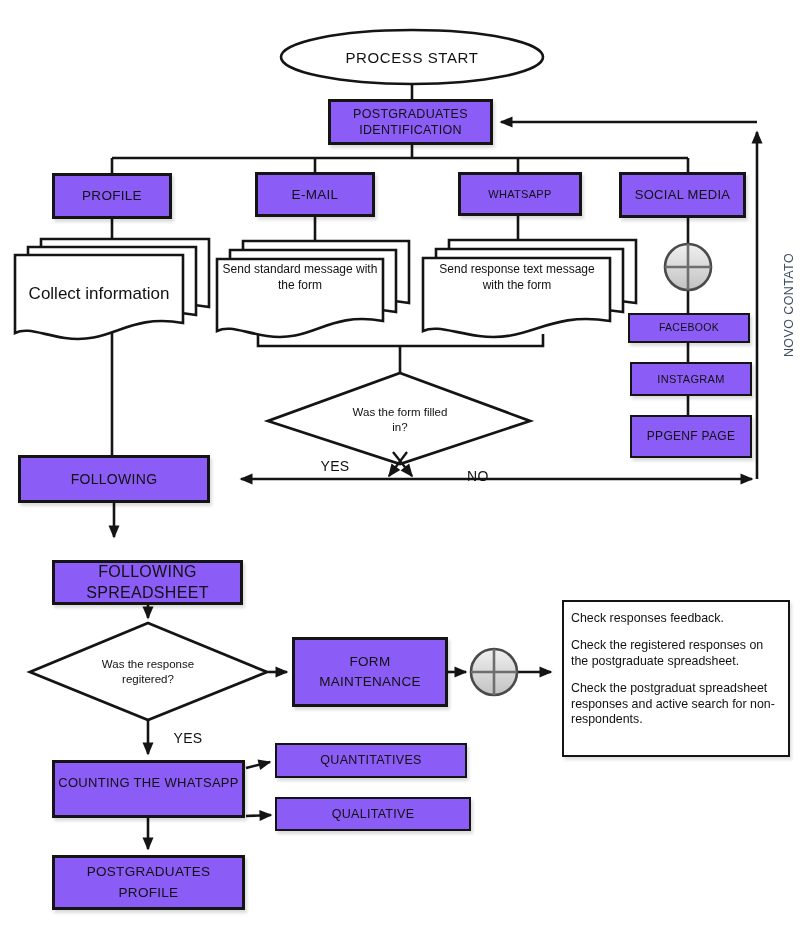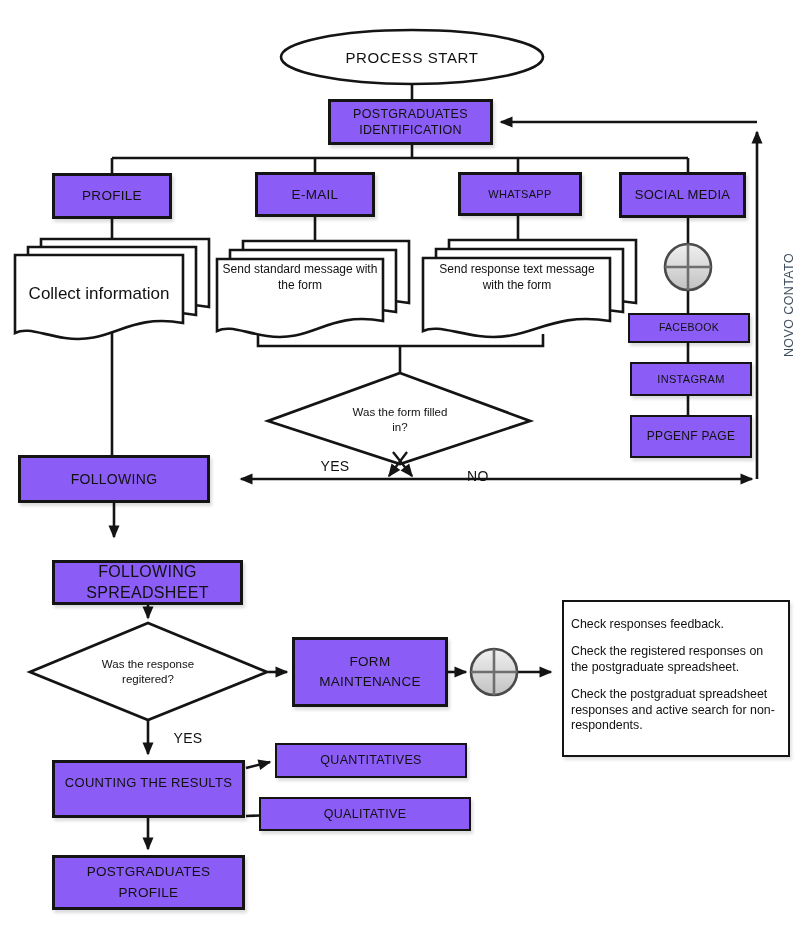--- a/index.html
+++ b/index.html
@@ -17,21 +17,21 @@
   .thin{border-width:2px;text-align:right;}
   .lbl{
     position:absolute;display:flex;align-items:center;justify-content:center;
     text-align:center;line-height:1.3;
   }
   .doc-lbl{font-size:12px;align-items:flex-start;box-sizing:border-box;}
   .dec-lbl{font-size:11.5px;}
   .yn{font-size:14px;letter-spacing:.4px;}
   .notes{
     position:absolute;box-sizing:border-box;background:#fff;border:2.5px solid #141414;
-    font-size:12.4px;text-align:left;padding:8px 7px;line-height:1.28;
+    font-size:12.4px;text-align:left;padding:2px 7px;line-height:1.28;
     box-shadow:2px 3px 3px rgba(0,0,0,.12);
   }
   .notes p{margin:7px 0 11px 0;}
   .vert{
     position:absolute;left:789px;top:305px;transform:translate(-50%,-50%) rotate(-90deg);
     white-space:nowrap;font-size:12.5px;letter-spacing:.4px;color:#3f4e5e;font-weight:500;
   }
 </style>
 </head>
 <body>
@@ -187,20 +187,20 @@
   <div class="box" style="left:52px;top:560px;width:191px;height:45px;font-size:16px;">FOLLOWING SPREADSHEET</div>
 
   <div class="box" style="left:292px;top:637px;width:156px;height:70px;font-size:13.5px;padding:0 26px;line-height:1.5;">FORM MAINTENANCE</div>
 
   <div class="notes" style="left:562px;top:600px;width:228px;height:157px;">
     <p>Check responses feedback.</p>
     <p>Check the registered responses on the postgraduate spreadsheet.</p>
     <p>Check the postgraduat spreadsheet responses and active search for non-respondents.</p>
   </div>
 
-  <div class="box" style="left:52px;top:760px;width:193px;height:58px;font-size:13px;align-items:flex-start;padding-top:12px;">COUNTING THE RESULTS</div>
+  <div class="box" style="left:52px;top:760px;width:193px;height:58px;font-size:13px;align-items:flex-start;padding-top:12px;">COUNTING THE WHATSAPP</div>
 
   <div class="box thin" style="left:275px;top:743px;width:192px;height:35px;font-size:12.5px;">QUANTITATIVES</div>
-  <div class="box thin" style="left:259px;top:797px;width:212px;height:34px;font-size:12.5px;">QUALITATIVE</div>
+  <div class="box thin" style="left:275px;top:797px;width:196px;height:34px;font-size:12.5px;">QUALITATIVE</div>
 
   <div class="box" style="left:52px;top:855px;width:193px;height:55px;font-size:13.5px;padding:0 34px;line-height:1.5;">POSTGRADUATES PROFILE</div>
 
 </div>
 
 </body></html>

